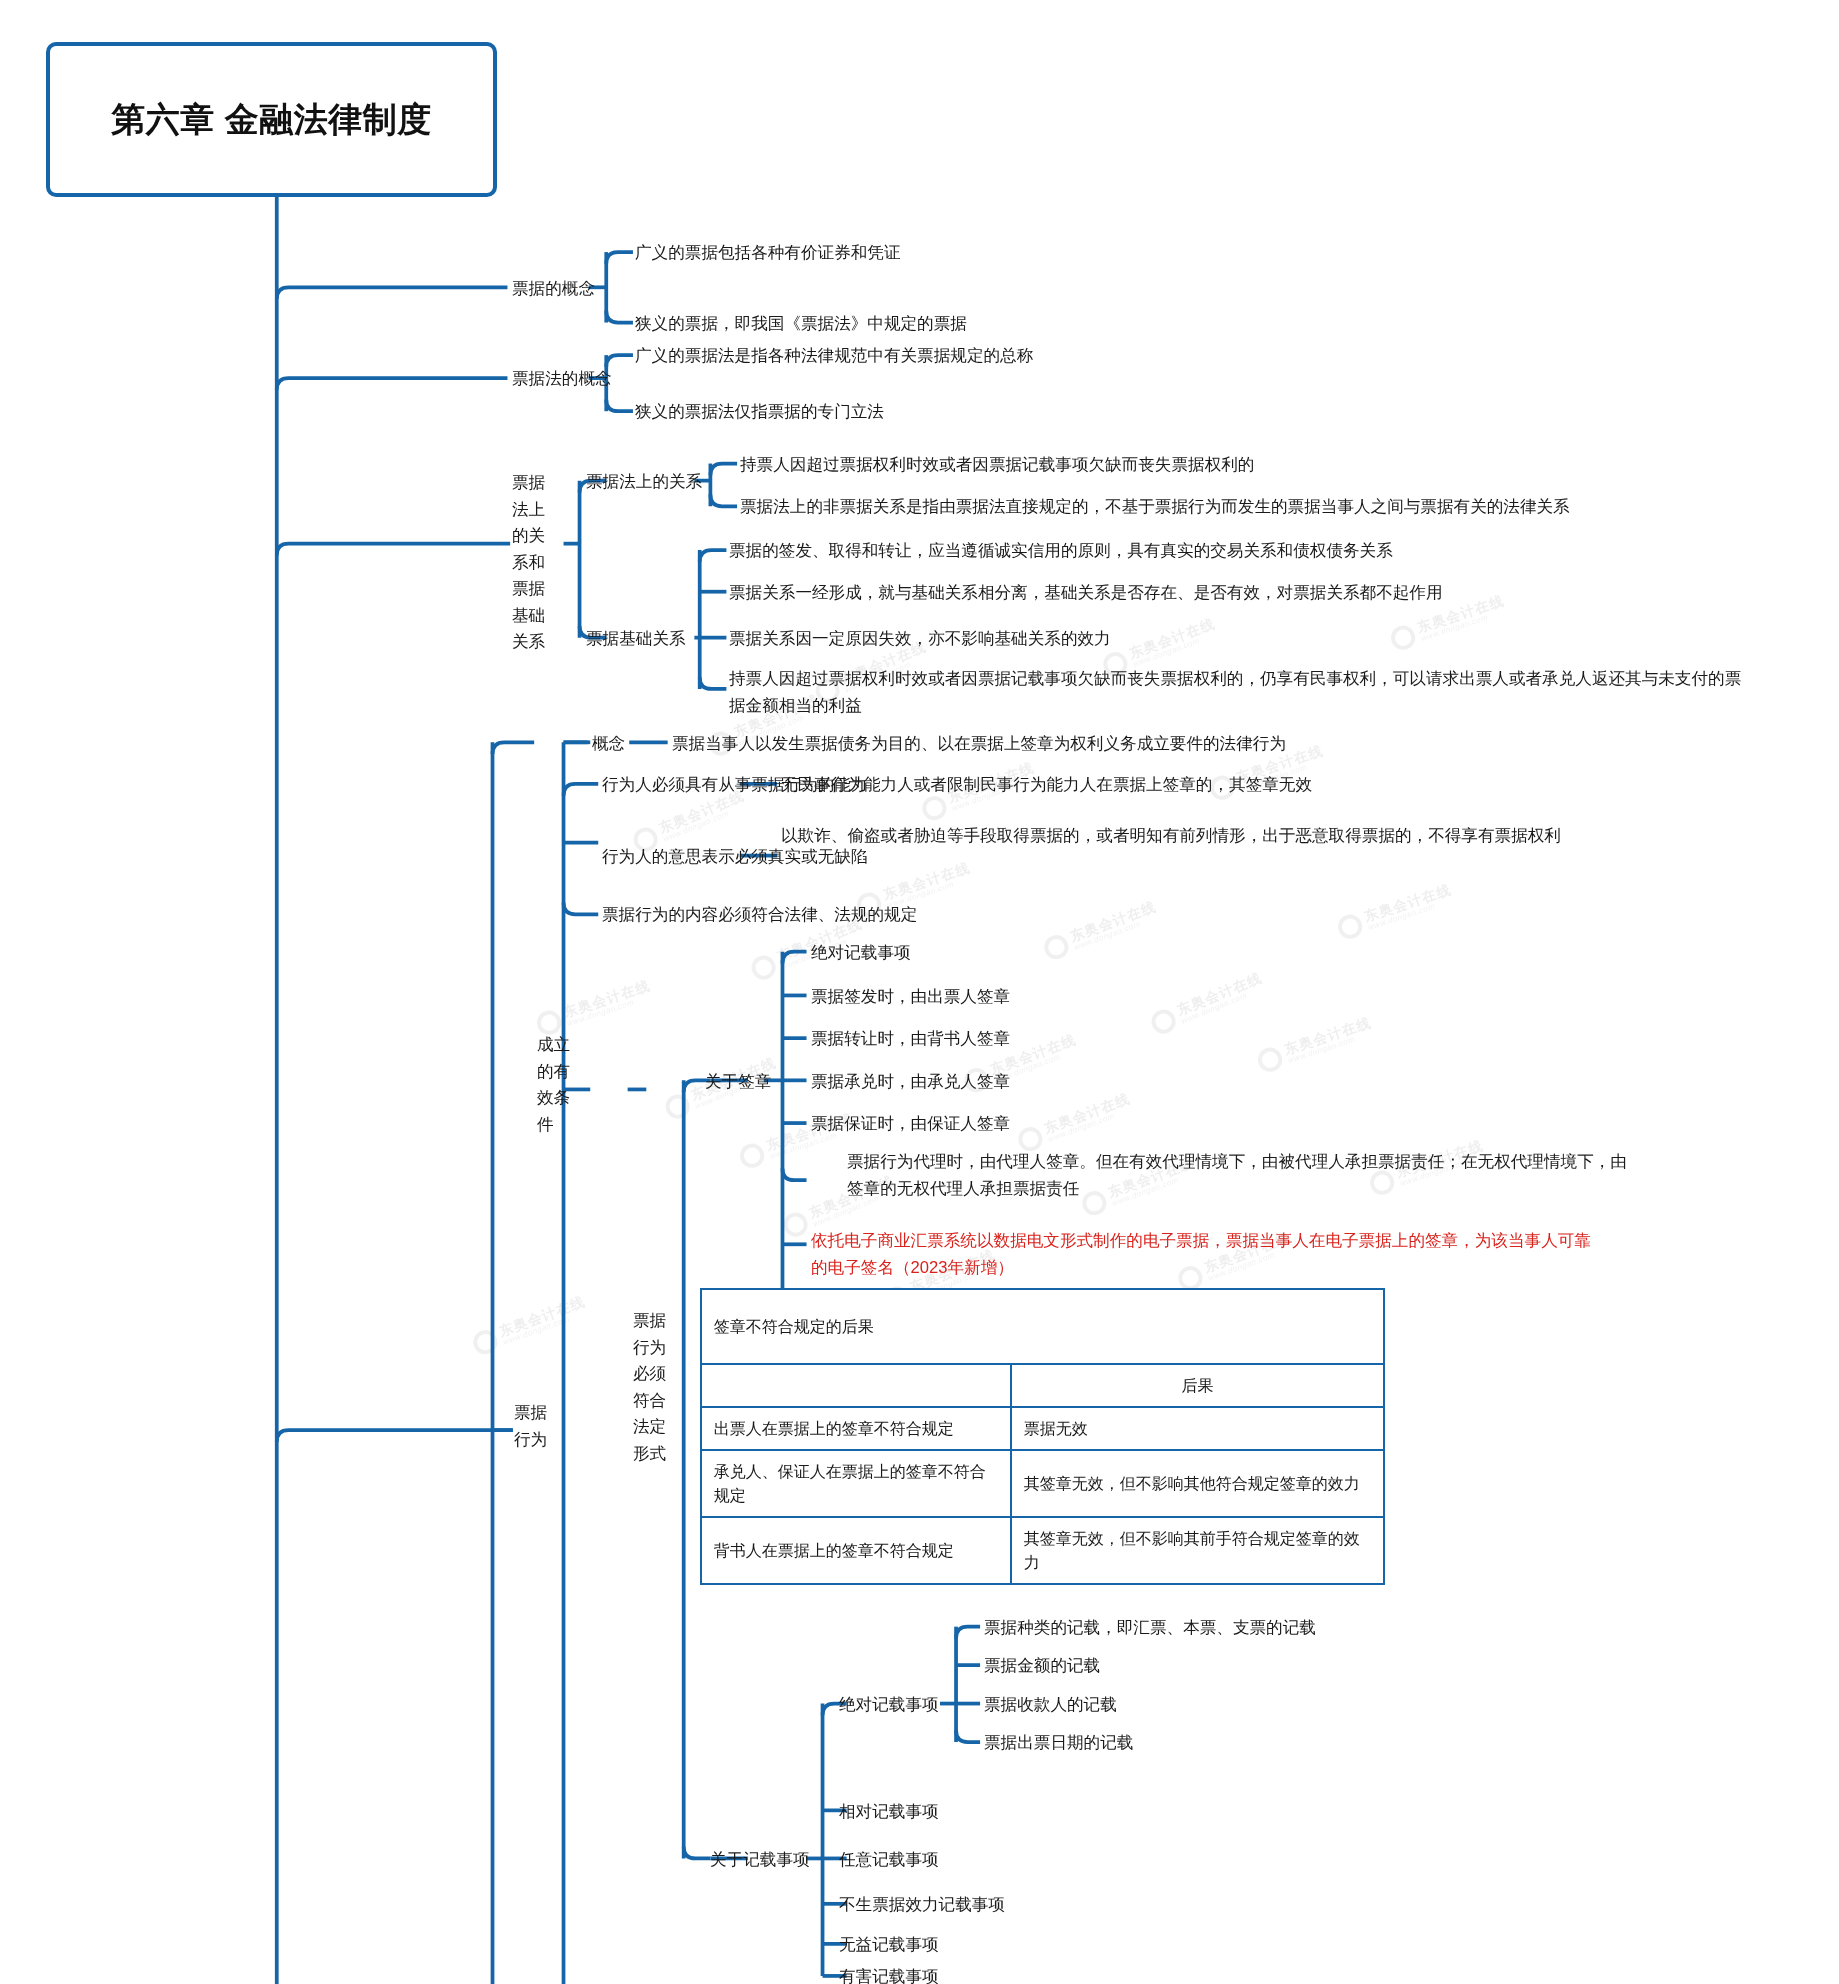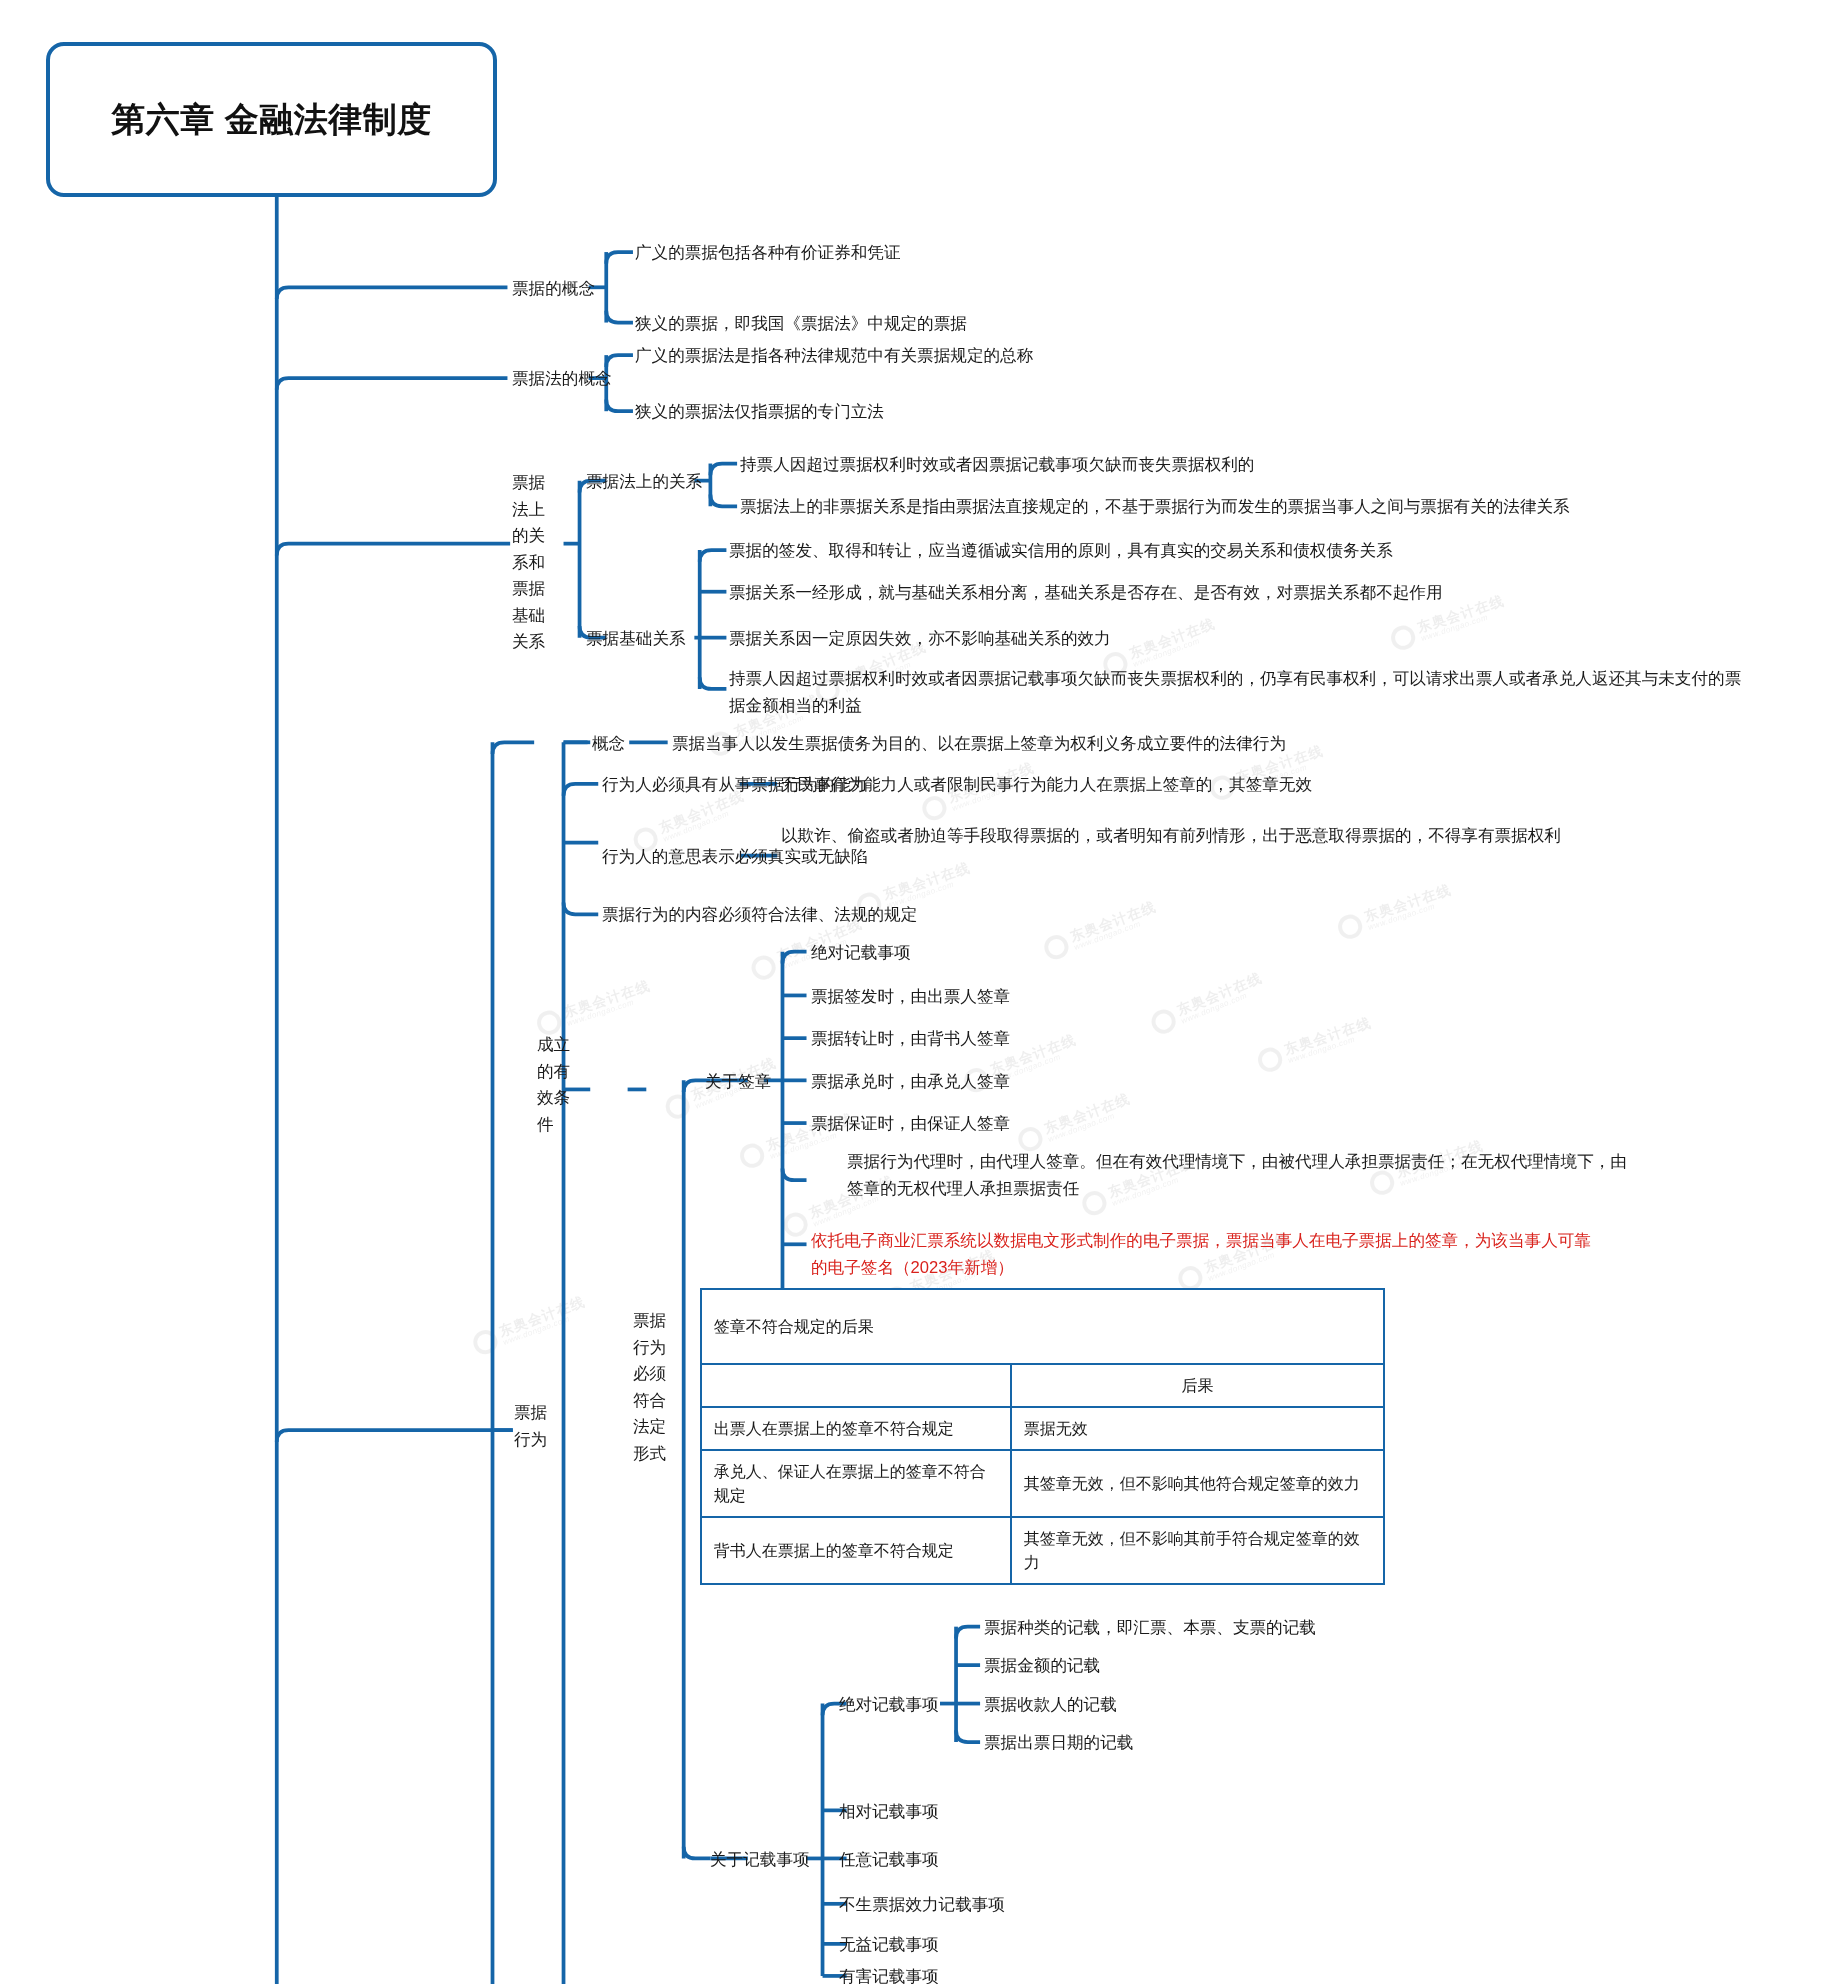--- a/index.html
+++ b/index.html
@@ -29,21 +29,21 @@
     pointer-events:none;
     z-index:0;
   }
 
   
   .root-box{
     position:absolute;
     left:46px; top:42px;
     width:451px; height:155px;
     border:4.8px solid #1565a8;
-    border-radius:18px;
+    border-radius:10px;
     background:#ffffff;
     box-sizing:border-box;
     display:flex;
     align-items:center;
     justify-content:center;
     z-index:4;
   }
   .root-title{
     font-size:34px;
     font-weight:bold;

